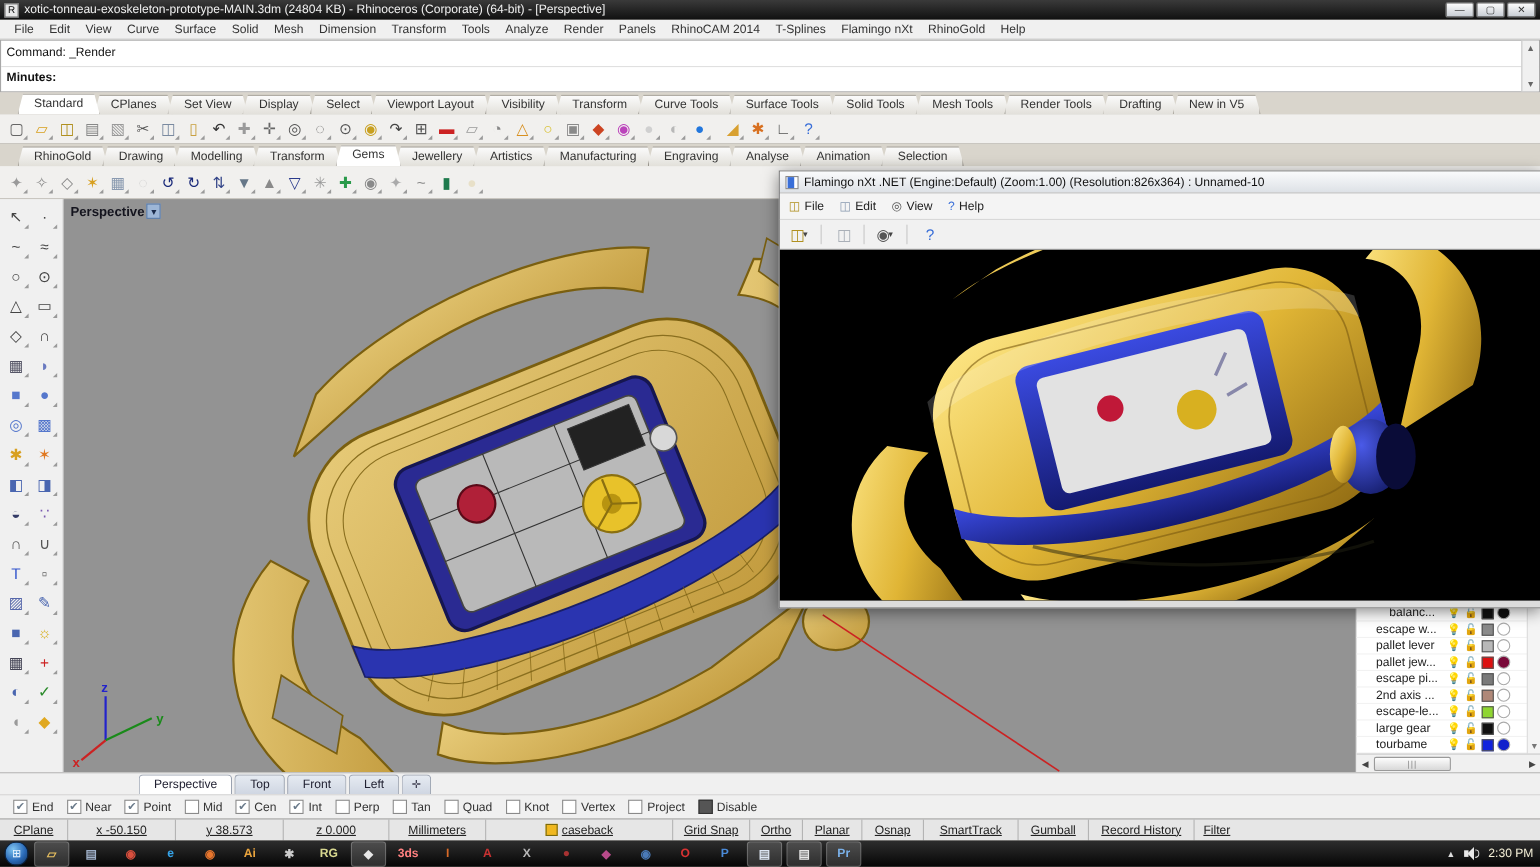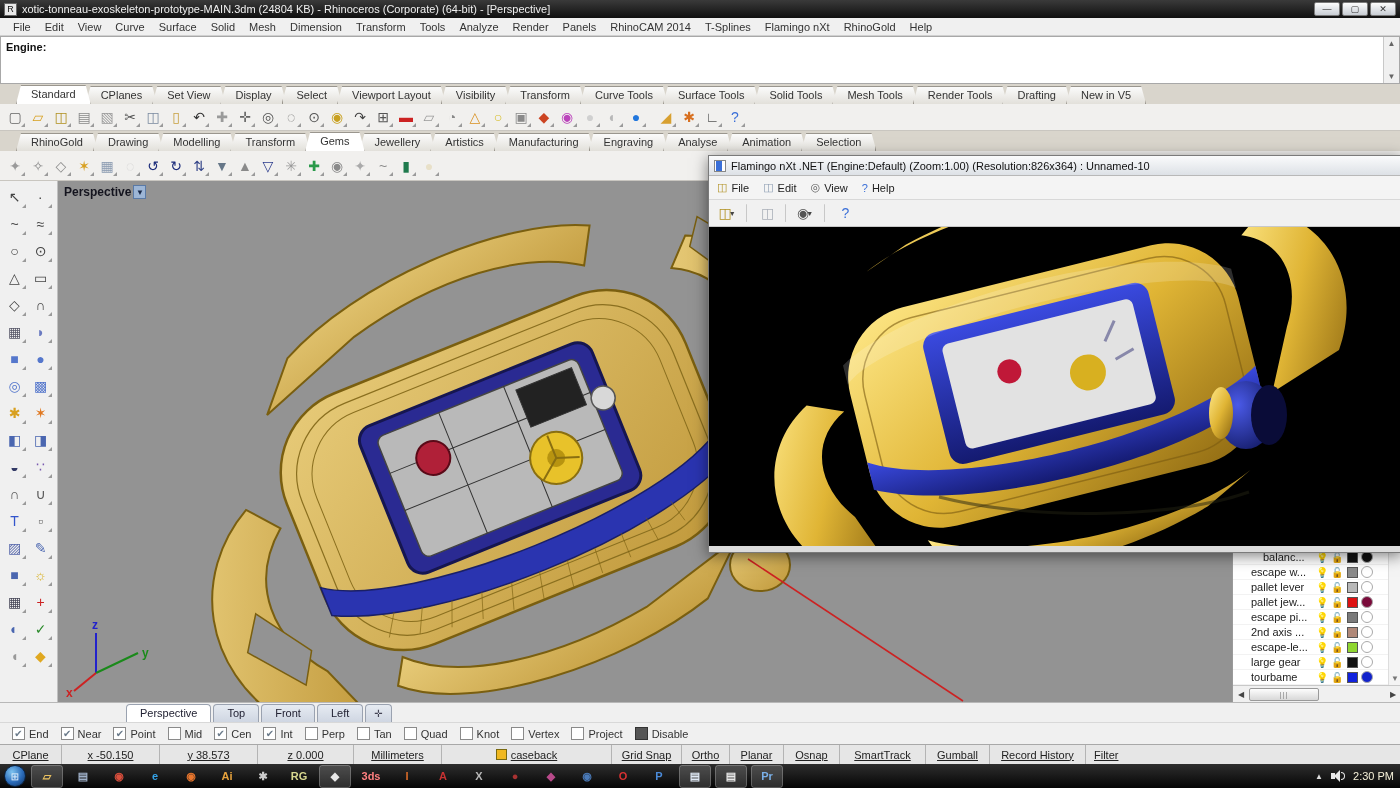--- a/index.html
+++ b/index.html
@@ -141,21 +141,22 @@
     <span>Render</span>
     <span>Panels</span>
     <span>RhinoCAM 2014</span>
     <span>T-Splines</span>
     <span>Flamingo nXt</span>
     <span>RhinoGold</span>
     <span>Help</span>
   </div>
 
 <div class="abs cmdarea">
-  <div class="cmdline2">Engine:</div>
+  <div class="cmdline1">Command: _Render</div>
+  <div class="cmdline2">Minutes:</div>
   <div class="cmd-scroll">
     <span>▲</span>
     <span>▼</span>
   </div>
 </div>
 
 <div class="abs tabrow tabrow1">
 
 <span class="tab active">Standard</span>
     <span class="tab">CPlanes</span>

